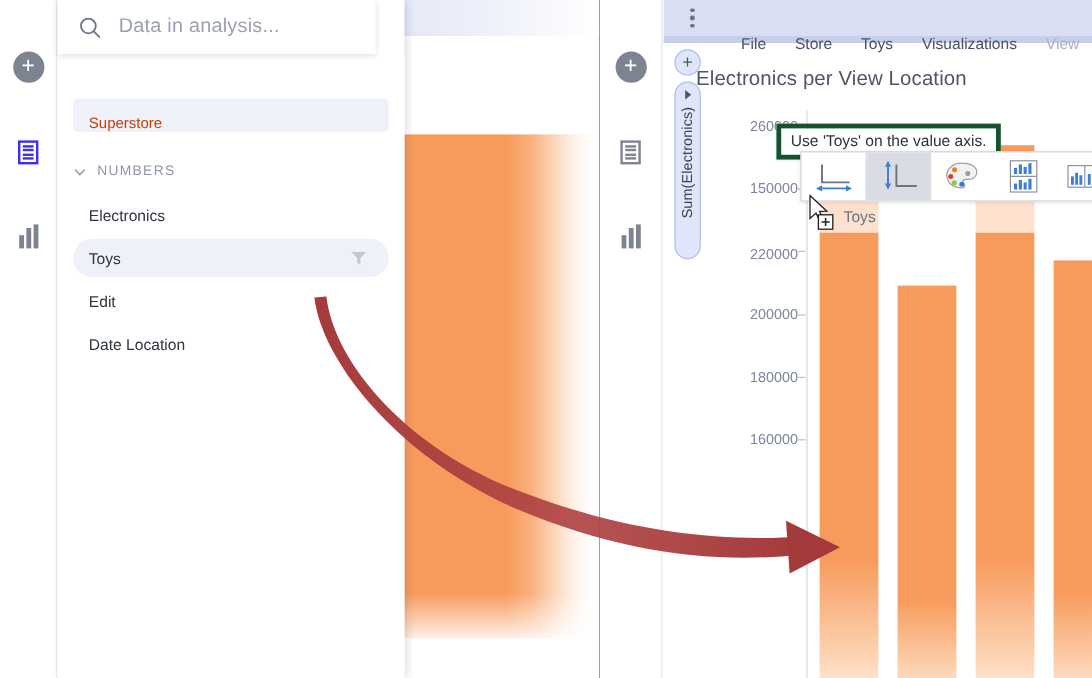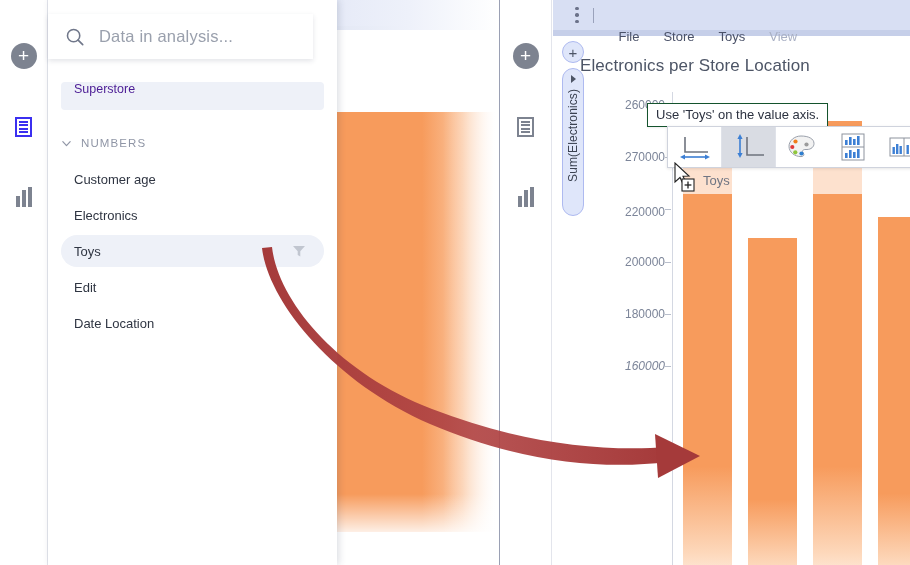--- a/index.html
+++ b/index.html
@@ -68,33 +68,33 @@
     background: linear-gradient(to right, rgba(255,255,255,0) 0%, #ffffff 62%);
   }
 
   
   #data-panel {
     position: absolute; left: 48px; top: 0; width: 289px; height: 565px;
     background: #ffffff;
     box-shadow: 2px 0 7px rgba(40,50,80,0.16);
   }
   #search-box {
-    position:absolute; left:0; top:14px; width:265px; height:45px;
+    position:absolute; left:0; top:0; width:265px; height:45px;
     background:#fff; display:flex; align-items:center; padding:0 16px;
     box-shadow: 0 2px 5px rgba(40,50,80,0.13);
     z-index:3;
   }
   #search-box .sicon { width:22px; height:22px; flex:0 0 22px; margin-right:13px; }
   #search-input-text { font-size:16.5px; color:#9aa0ad; letter-spacing:.2px; }
 
   #panel-body { position:absolute; left:0; top:45px; width:289px; bottom:0; background:#fff; padding-top:37px;}
   .ds-chip {
     margin: 0 13px; height: 28px; border-radius: 4px; background:#eef1f8;
-    display:flex; align-items:flex-start; padding: 0 13px;
-    font-size: 12.5px; color: #4c1d95;
+    display:flex; align-items:flex-end; padding: 0 13px;
+    font-size: 12.5px; color: #c2410c;
   }
   .group-head {
     display:flex; align-items:center; gap:9px; padding: 0 13px;
     height:32px; margin-top:17px;
     font-size:11.5px; letter-spacing:1.1px; color:#9096a6;
   }
   .chev { width:11px; height:11px; flex:0 0 11px; }
   .field-row {
     height:32px; display:flex; align-items:center; padding: 0 13px 0 26px;
     font-size:13px; color:#2f3542; position:relative; margin-top:4px;
@@ -144,21 +144,21 @@
     display:flex; flex-direction:column; align-items:center; padding-top:6px;
   }
   #vaxis-pill .tri { width:0;height:0;border-left:5px solid #4d5566;border-top:4px solid transparent;border-bottom:4px solid transparent; margin-bottom:6px;}
   #vaxis-pill .vtxt {
     writing-mode: vertical-rl; transform: rotate(180deg);
     font-size:12px; color:#3b4252; letter-spacing:.1px; white-space:nowrap;
   }
 
   
   #tooltip {
-    position:absolute; left:94px; top:67px; background:#fff; border:1px solid #14532d;
+    position:absolute; left:94px; top:67px; background:#fff; border:4px solid #14532d;
     padding:3px 8px 4px 8px; font-size:13px; color:#2c3240; white-space:nowrap;
     box-shadow:0 1px 2px rgba(0,0,0,.07); z-index:20;
   }
   
   #droptoolbar {
     position:absolute; left:114px; top:90px; height:42px; background:#fff;
     border:1px solid #cfd3dd; display:flex; align-items:stretch; z-index:21;
     box-shadow:0 1px 3px rgba(0,0,0,.10);
   }
   .dt-btn { width:54px; display:flex; align-items:center; justify-content:center; border-right:1px solid #dfe2e9;}
@@ -238,23 +238,20 @@
         <span>Superstore</span>
       </div>
 
       <div class="group-head">
         <svg class="chev" viewBox="0 0 12 12">
           <polyline points="2,4 6,8.3 10,4" fill="none" stroke="#9096a6" stroke-width="1.3" stroke-linecap="round" stroke-linejoin="round"></polyline>
         </svg>
         <span>NUMBERS</span>
       </div>
       <div class="field-row">
-        <span>Customer age</span>
-      </div>
-      <div class="field-row">
         <span>Electronics</span>
       </div>
       <div class="field-row selected">
         <span>Toys</span>
         <svg class="filter-ic" viewBox="0 0 14 14">
           <polygon points="1,2 13,2 8.3,7.3 8.3,12.5 5.7,11 5.7,7.3" fill="#707888"></polygon>
         </svg>
       </div>
 
       <div class="field-row">
@@ -273,20 +270,21 @@
       <div class="mline2"></div>
       <div class="kebab">
           <i></i>
           <i></i>
           <i></i>
         </div>
       <div class="vsep"></div>
       <div class="menu-item">File</div>
       <div class="menu-item">Store</div>
       <div class="menu-item">Toys</div>
+      <div class="menu-item">Visualizations</div>
       <div class="menu-item faded">View</div>
     </div>
 
     <div id="rt-rail">
       <div class="rail-plus">
         <span>+</span>
       </div>
       <div class="rail-icon">
         <div class="doc-icon">
           <i></i>
@@ -298,30 +296,30 @@
       <div class="rail-icon">
         <div class="bars-icon">
           <i style="height:11px"></i>
             <i style="height:17px"></i>
             <i style="height:20px"></i>
         </div>
       </div>
     </div>
 
     <div id="rt-canvas">
-      <div id="rt-title">Electronics per Store Location</div>
+      <div id="rt-title">Electronics per View Location</div>
 
       <div id="plot">
         <div id="ylabels">
             <div class="ytick" style="top: 23.0513px;">260000</div>
-            <div class="ytick" style="top: 75.2564px;">270000</div>
+            <div class="ytick" style="top: 75.2564px;">150000</div>
             <div class="ytick" style="top: 130px; margin-left: 14px;">220000</div>
             <div class="ytick" style="top: 179.667px;">200000</div>
             <div class="ytick" style="top: 231.872px;">180000</div>
-            <div class="ytick" style="top: 284.077px; font-style: italic;">160000</div>
+            <div class="ytick" style="top: 284.077px;">160000</div>
           </div>
         <div id="axisline"></div>
         <div id="bars">
             <div class="bar" style="left: 130px; width: 49px; top: 38.7128px; height: 480.287px;"></div>
             <div class="bar" style="left: 195px; width: 49px; top: 156.174px; height: 362.826px;"></div>
             <div class="bar" style="left: 260px; width: 49px; top: 38.7128px; height: 480.287px;"></div>
             <div class="bar" style="left: 325px; width: 49px; top: 135.292px; height: 383.708px;"></div>
           </div>
       <div class="tickmark" style="top: 23.0513px;"></div>
           <div class="tickmark" style="top: 75.2564px;"></div>

